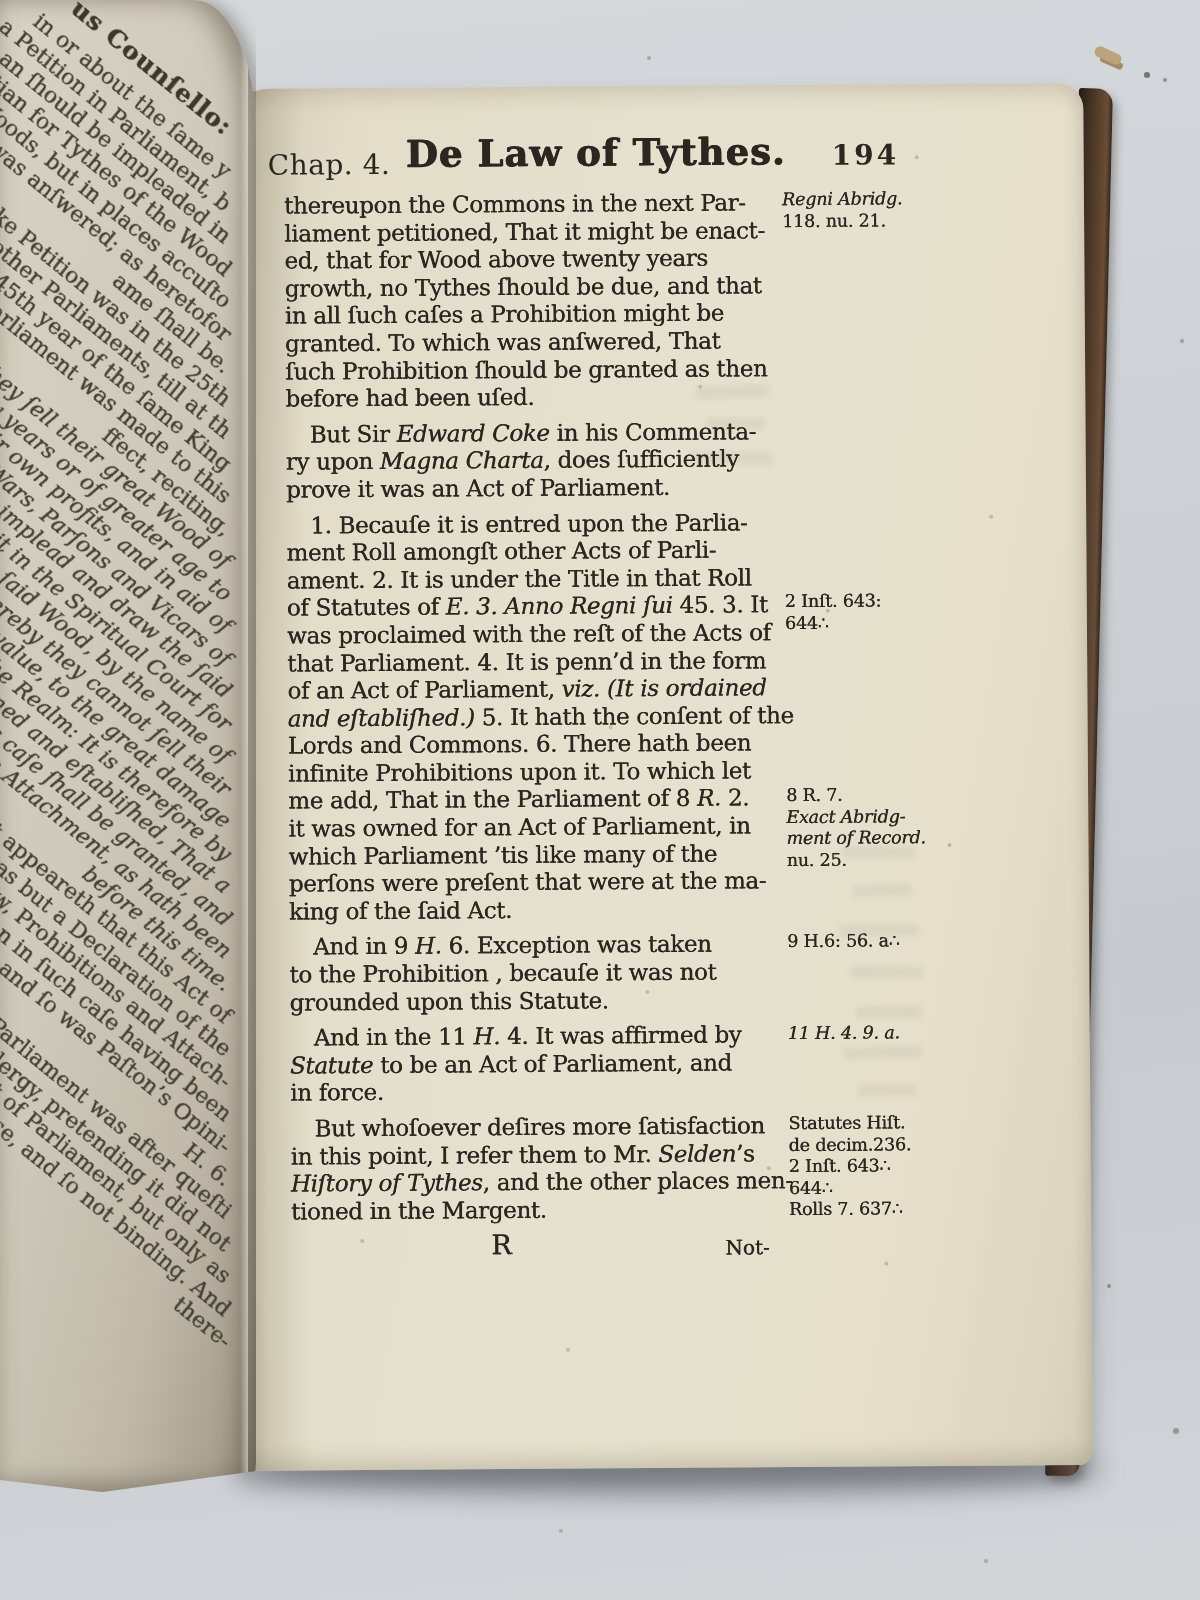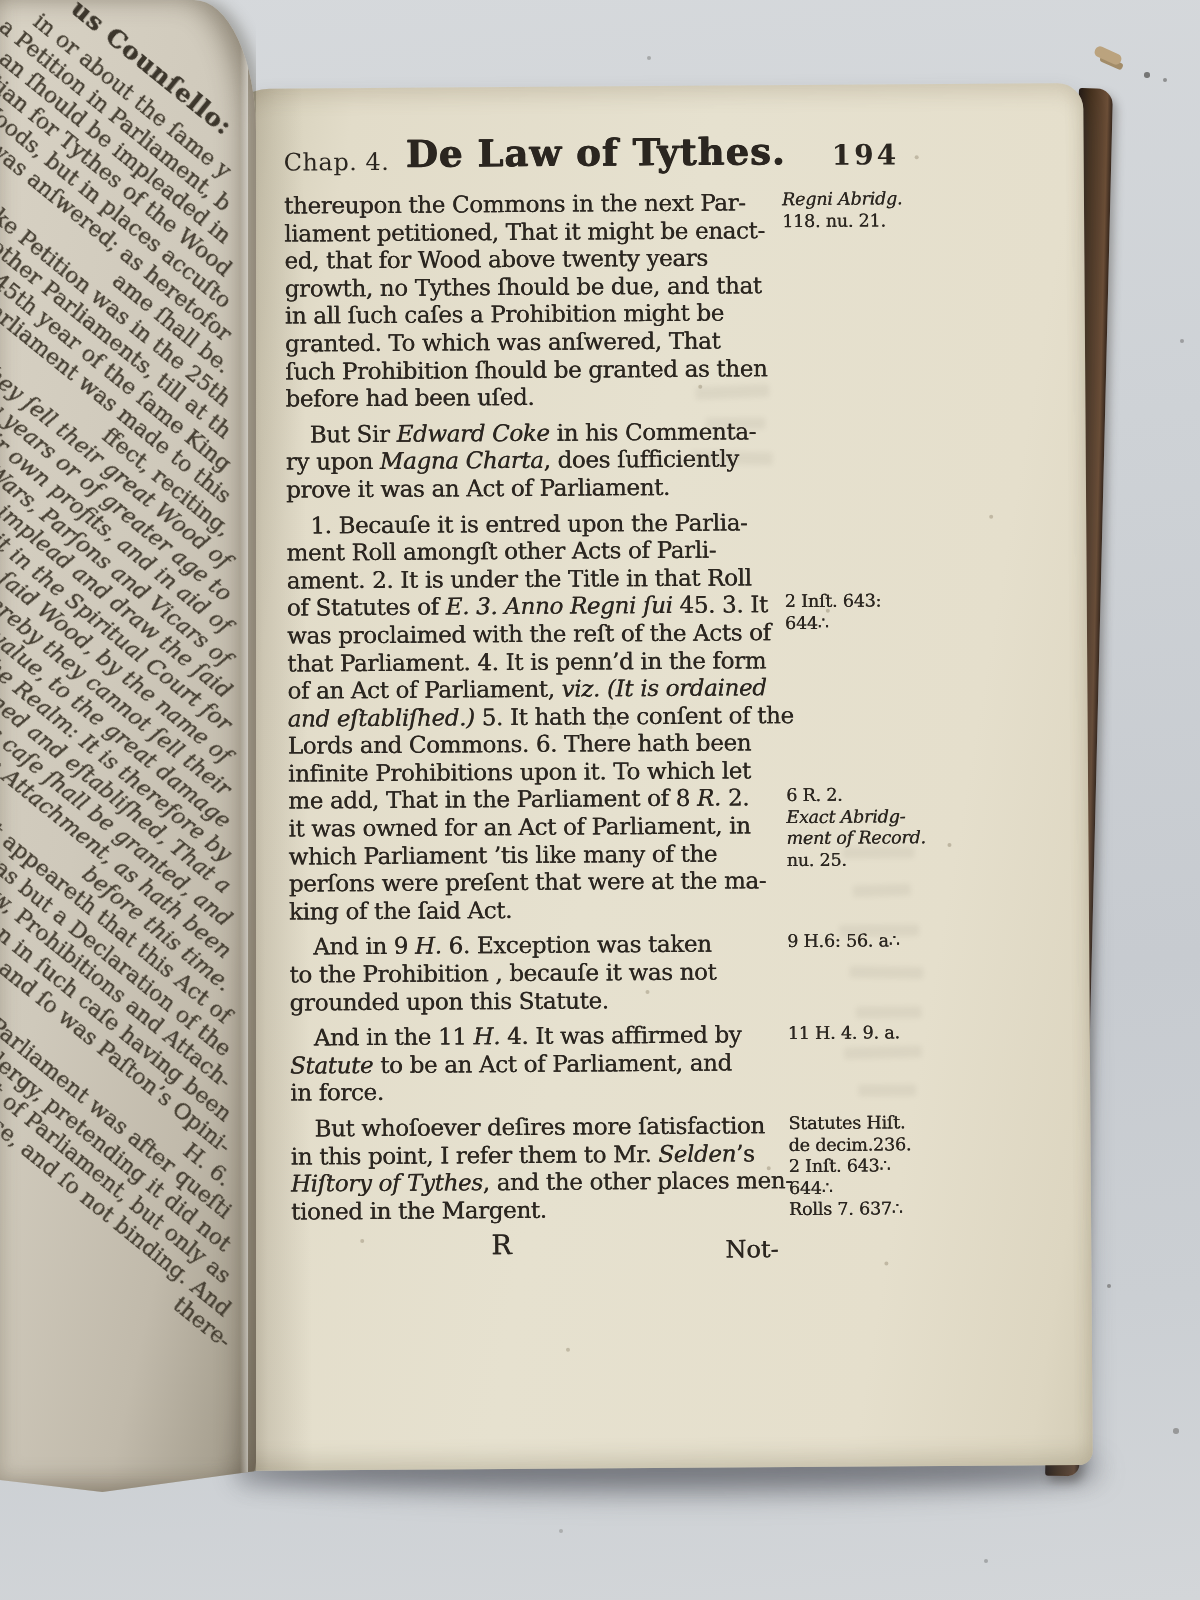--- a/index.html
+++ b/index.html
@@ -36,37 +36,37 @@
     box-shadow:88px 262px 0 1px rgba(110,95,70,.35),300px 338px 0 1px rgba(110,95,70,.3),
     472px 300px 0 1px rgba(110,95,70,.3),598px 525px 0 1px rgba(110,95,70,.32),
     175px 690px 0 1px rgba(110,95,70,.3),415px 905px 0 1px rgba(110,95,70,.3),
     535px 1082px 0 1px rgba(110,95,70,.32),128px 1152px 0 1px rgba(110,95,70,.3),
     333px 1262px 0 1px rgba(110,95,70,.3),652px 1178px 0 1px rgba(110,95,70,.3),
     718px 760px 0 1px rgba(110,95,70,.32),762px 432px 0 1px rgba(110,95,70,.3),
     222px 520px 0 1px rgba(110,95,70,.28),380px 640px 0 1px rgba(110,95,70,.28),
     690px 72px 0 1px rgba(110,95,70,.3);}
   .ghost{position:absolute;background:rgba(110,104,88,.6);opacity:.14;filter:blur(2.4px);border-radius:3px;}
   
-  .chap{position:absolute;left:58px;top:60px;font-size:24px;letter-spacing:.5px;}
+  .chap{position:absolute;left:42px;top:60px;font-size:28px;letter-spacing:.5px;}
   .btitle{position:absolute;left:150px;top:44px;width:440px;text-align:center;font-size:37px;font-weight:700;
     letter-spacing:1px;text-shadow:.8px 0 currentColor,0 .4px currentColor;}
   .pagenum{position:absolute;left:606px;top:54px;font-size:28px;font-weight:600;letter-spacing:3px;}
   
   .body-text{position:absolute;left:58px;top:104px;width:505px;font-size:23px;line-height:27.6px;
     letter-spacing:-.35px;text-shadow:.35px 0 currentColor;}
   .para + .para{margin-top:8px;}
   .line{white-space:nowrap;}
   .para.indent .line:first-child{padding-left:24px;}
   .it{font-style:italic;}
   
   .mn{position:absolute;left:556px;width:165px;font-size:17.5px;line-height:21.5px;
     letter-spacing:-.2px;text-shadow:.3px 0 currentColor;}
-  .mn1{top:104px;} .mn2{top:506px;} .mn3{top:700px;} .mn4{top:846px;} .mn5{top:938px;} .mn6{top:1028px;}
+  .mn1{top:104px;} .mn2{top:506px;} .mn3{top:700px;} .mn4{top:846px;} .mn5{top:938px;font-style:italic;} .mn6{top:1028px;}
   .sig{position:absolute;left:258px;top:1142px;font-size:27px;text-shadow:.4px 0 currentColor;}
-  .catch{position:absolute;left:492px;top:1150px;font-size:24px;text-shadow:.4px 0 currentColor;}
+  .catch{position:absolute;left:492px;top:1150px;font-size:20px;text-shadow:.4px 0 currentColor;}
   
   .left-page{position:absolute;left:0;top:0;width:256px;height:1492px;overflow:hidden;z-index:4;
     background:linear-gradient(103deg,#d8d2c4 0%,#cfc9bb 45%,#c1baab 75%,#a8a191 92%,#8f887a 100%);
     border-top-right-radius:62px 132px;border-bottom-right-radius:30px;
     clip-path:polygon(0 0,100% 0,100% 98.6%,40% 100%,0 99.2%);
     box-shadow:inset -16px 0 24px rgba(62,52,36,.38), inset 0 -14px 20px rgba(90,80,60,.25), 8px 0 14px rgba(70,65,55,.35);}
   .left-page::after{content:"";position:absolute;top:0;right:8px;width:8px;height:100%;
     background:linear-gradient(to right,rgba(255,255,250,0),rgba(255,255,252,.5));}
   .lline{position:absolute;right:28px;transform-origin:100% 50%;transform:rotate(39deg);
     white-space:nowrap;font-size:22px;line-height:24px;color:#474034;filter:blur(.45px);
@@ -154,21 +154,21 @@
 
     <div class="mn mn1">
         <div><span class="it">Regni Abridg.</span></div>
         <div><span>118. nu. 21.</span></div>
       </div>
     <div class="mn mn2">
         <div><span>2 Inſt. 643:</span></div>
         <div><span>644∴</span></div>
       </div>
     <div class="mn mn3">
-        <div><span>6 R. 2.</span></div>
+        <div><span>8 R. 7.</span></div>
         <div><span class="it">Exact Abridg-</span></div>
         <div><span class="it">ment of Record.</span></div>
         <div><span>nu. 25.</span></div>
       </div>
     <div class="mn mn4">
         <div><span>9 H.6: 56. a∴</span></div>
       </div>
     <div class="mn mn5">
         <div><span>11 H. 4. 9. a.</span></div>
       </div>

